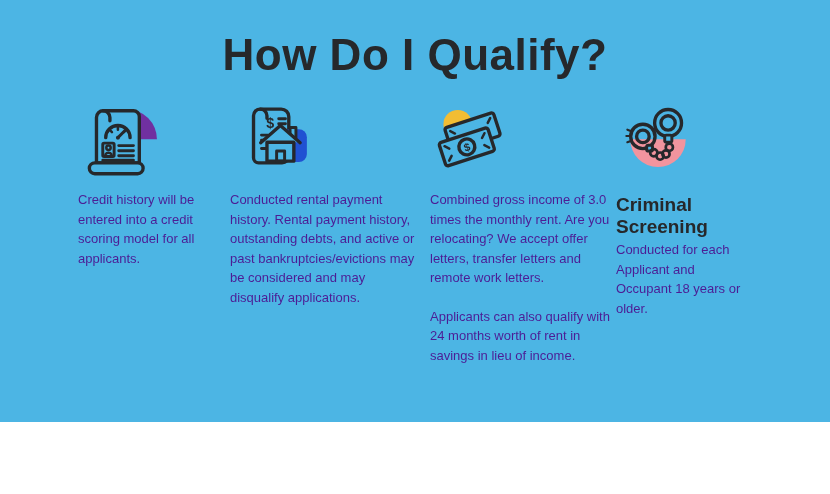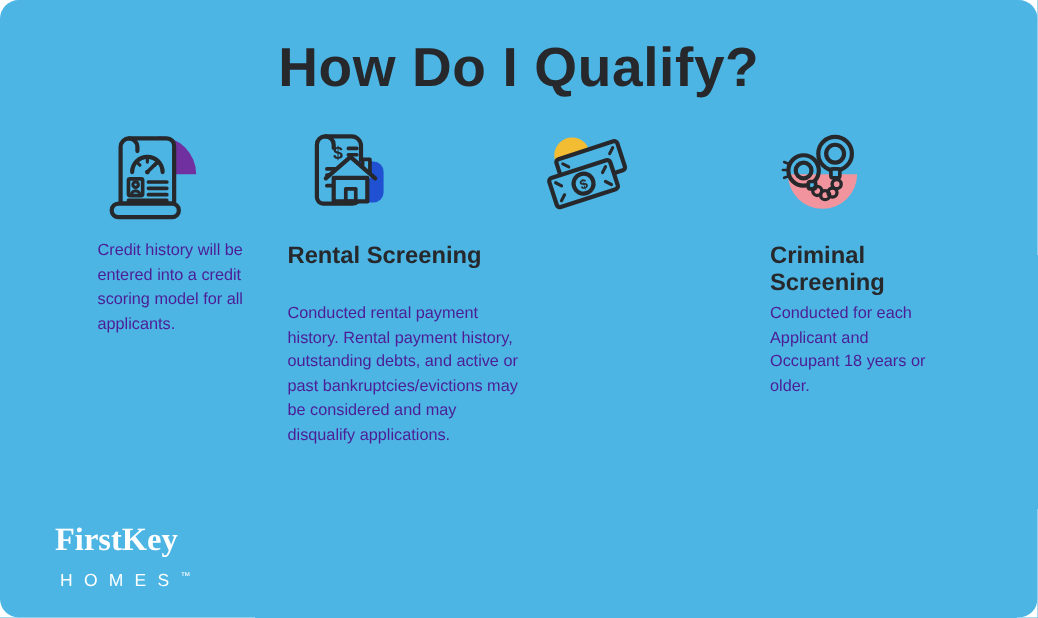--- a/index.html
+++ b/index.html
@@ -1,20 +1,20 @@
 <!DOCTYPE html>
 <html><head>
 <meta charset="utf-8">
 <style>
   * { margin:0; padding:0; box-sizing:border-box; }
   html,body { width:830px; height:494px; }
   body { font-family:"Liberation Sans", sans-serif; }
   .canvas {
-    position:relative; width:830px; height:494px;
-    background:#4cb5e4; overflow:hidden;border-radius:15px;
+    position:relative; width:830px; height:422px;
+    background:#4cb5e4; overflow:hidden;
   }
   .title {
     position:absolute; top:30px; left:0; width:100%;
     text-align:center; font-size:44px; font-weight:700;
     color:#26282b; letter-spacing:0.5px;
   }
   .col { position:absolute; top:98px; }
   .col-1 { left:78px;  width:144px; }
   .col-2 { left:230px; width:190px; }
   .col-3 { left:430px; width:184px; }
@@ -79,39 +79,42 @@
         <text x="48" y="34" text-anchor="middle" font-size="17" font-weight="bold" fill="#26282b" font-family="Liberation Sans, sans-serif">$</text>
         <path class="ln" stroke-width="3.5" d="M58,23.5 h8 M58,29.5 h8 M37.5,43 h7.5 M37.5,49 h7.5 M37.5,59 h5.5"></path>
         <rect x="60.5" y="36" width="31" height="39" rx="9.5" fill="#2051d2"></rect>
         <rect class="ln bgfill" stroke-width="3.5" x="71.5" y="34" width="7" height="12"></rect>
         <path class="bgfill" d="M37.5,51.5 L60,32 L82.5,51.5 z"></path>
         <rect class="ln bgfill" stroke-width="4" x="44" y="51.5" width="32" height="22.5"></rect>
         <path class="ln" stroke-width="4" d="M36.5,52 L60,31.5 L83.5,52"></path>
         <rect class="ln" stroke-width="3.5" x="55.5" y="62" width="9.5" height="12"></rect>
       </svg>
     </div>
-    <h2 class="heading">Rental Screening</h2>
     <div class="body">
       <p>Conducted rental payment history. Rental payment history, outstanding debts, and active or past bankruptcies/evictions may be considered and may disqualify applications.</p>
     </div>
   </section>
 
   <section class="col col-3">
     <div class="iconbox">
       <svg width="84" height="86" viewBox="0 0 100 100">
         <circle cx="33" cy="30" r="17" fill="#f2bd33"></circle>
         <g transform="rotate(-18 48 52)">
           <rect class="ln bgfill" stroke-width="4" x="24" y="26" width="61" height="29" rx="3"></rect>
           <path class="ln" stroke-width="3" d="M29.5,31.5 l4.5,4.5 M79.5,31.5 l-4.5,4.5"></path>
           <rect class="ln bgfill" stroke-width="4" x="12" y="41" width="61" height="29" rx="3"></rect>
           <path class="ln" stroke-width="3" d="M17.5,46.5 l4.5,4.5 M67.5,46.5 l-4.5,4.5 M17.5,64.5 l4.5,-4.5 M67.5,64.5 l-4.5,-4.5"></path>
           <circle class="ln" stroke-width="4" cx="42.5" cy="55.5" r="9.5"></circle>
           <text x="42.5" y="60.5" text-anchor="middle" font-size="13" font-weight="bold" fill="#26282b" font-family="Liberation Sans, sans-serif">$</text>
         </g>
       </svg>
+    </div>
+    <div class="body">
+      <p>Combined gross income of 3.0 times the monthly rent. Are you relocating? We accept offer letters, transfer letters and remote work letters.</p>
+      <p>Applicants can also qualify with 24 months worth of rent in savings in lieu of income.</p>
     </div>
   </section>
 
   <section class="col col-4">
     <div class="iconbox">
       <svg width="84" height="86" viewBox="0 0 100 100">
         <path d="M17,48 a33,33 0 0 0 66,0 z" fill="#f2949e"></path>
         <circle class="ln" stroke-width="4" cx="62" cy="28.5" r="16"></circle>
         <circle class="ln" stroke-width="4" cx="62" cy="28.5" r="8.5"></circle>
         <rect class="ln bgfill" stroke-width="3.5" x="58" y="43" width="8.5" height="8.5" rx="2"></rect>

